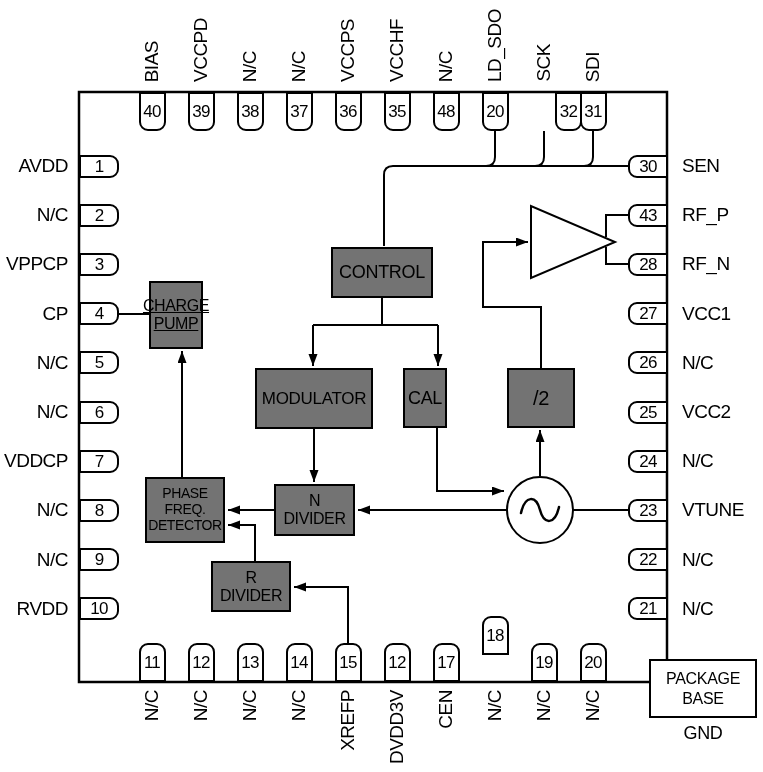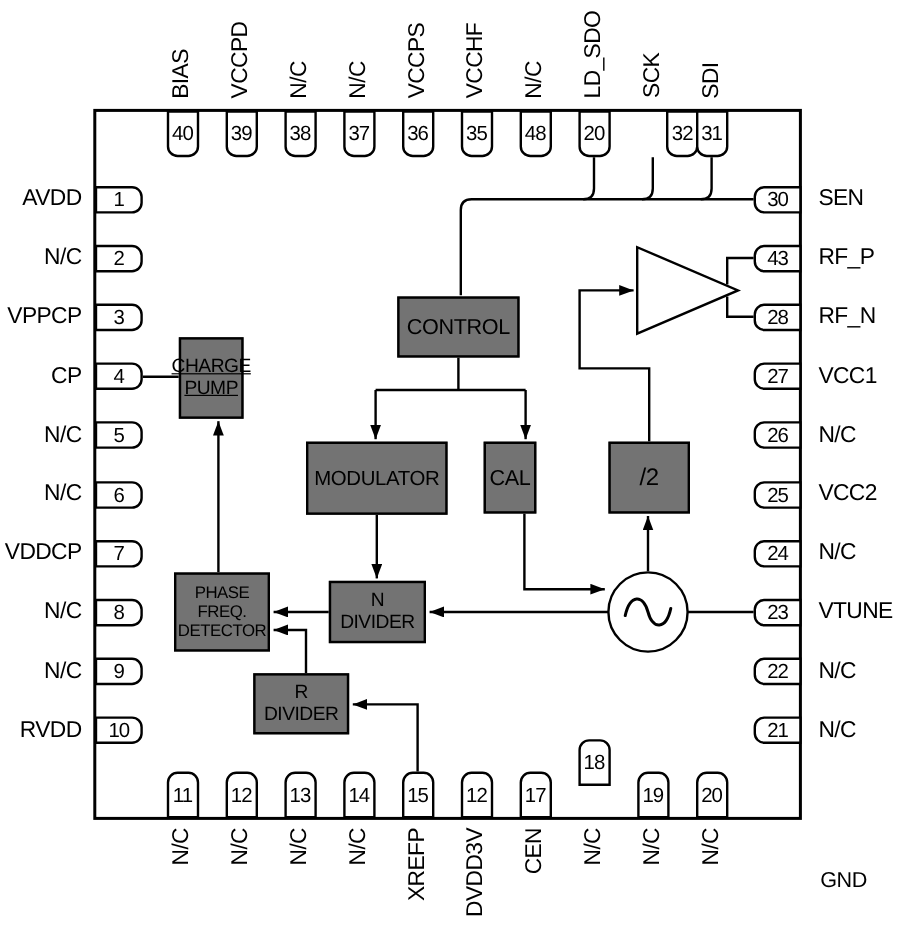--- a/index.html
+++ b/index.html
@@ -112,20 +112,22 @@
   <div class="blk small" style="left:145px;top:477px;width:80px;height:66px;">PHASE
 FREQ.
 DETECTOR</div>
 
   <div class="blk mid" style="left:274px;top:484px;width:81px;height:52px;">N
 DIVIDER</div>
 
   <div class="blk mid" style="left:211px;top:561px;width:80px;height:51px;">R
 DIVIDER</div>
 
+  <div id="package-base" style="left:649px;top:659px;width:108px;height:59px;">PACKAGE
+BASE</div>
   <div id="gnd-label" style="left:649px;top:723px;width:108px;">GND</div>
 
 <div class="pin top" style="left: 138.5px; top: 92px;">
       <span>40</span>
     </div>
     <div class="plabel plabel-top" style="left: 140px; bottom: 690px;">BIAS</div>
     <div class="pin top" style="left: 187.5px; top: 92px;">
       <span>39</span>
     </div>
     <div class="plabel plabel-top" style="left: 189px; bottom: 690px;">VCCPD</div>

